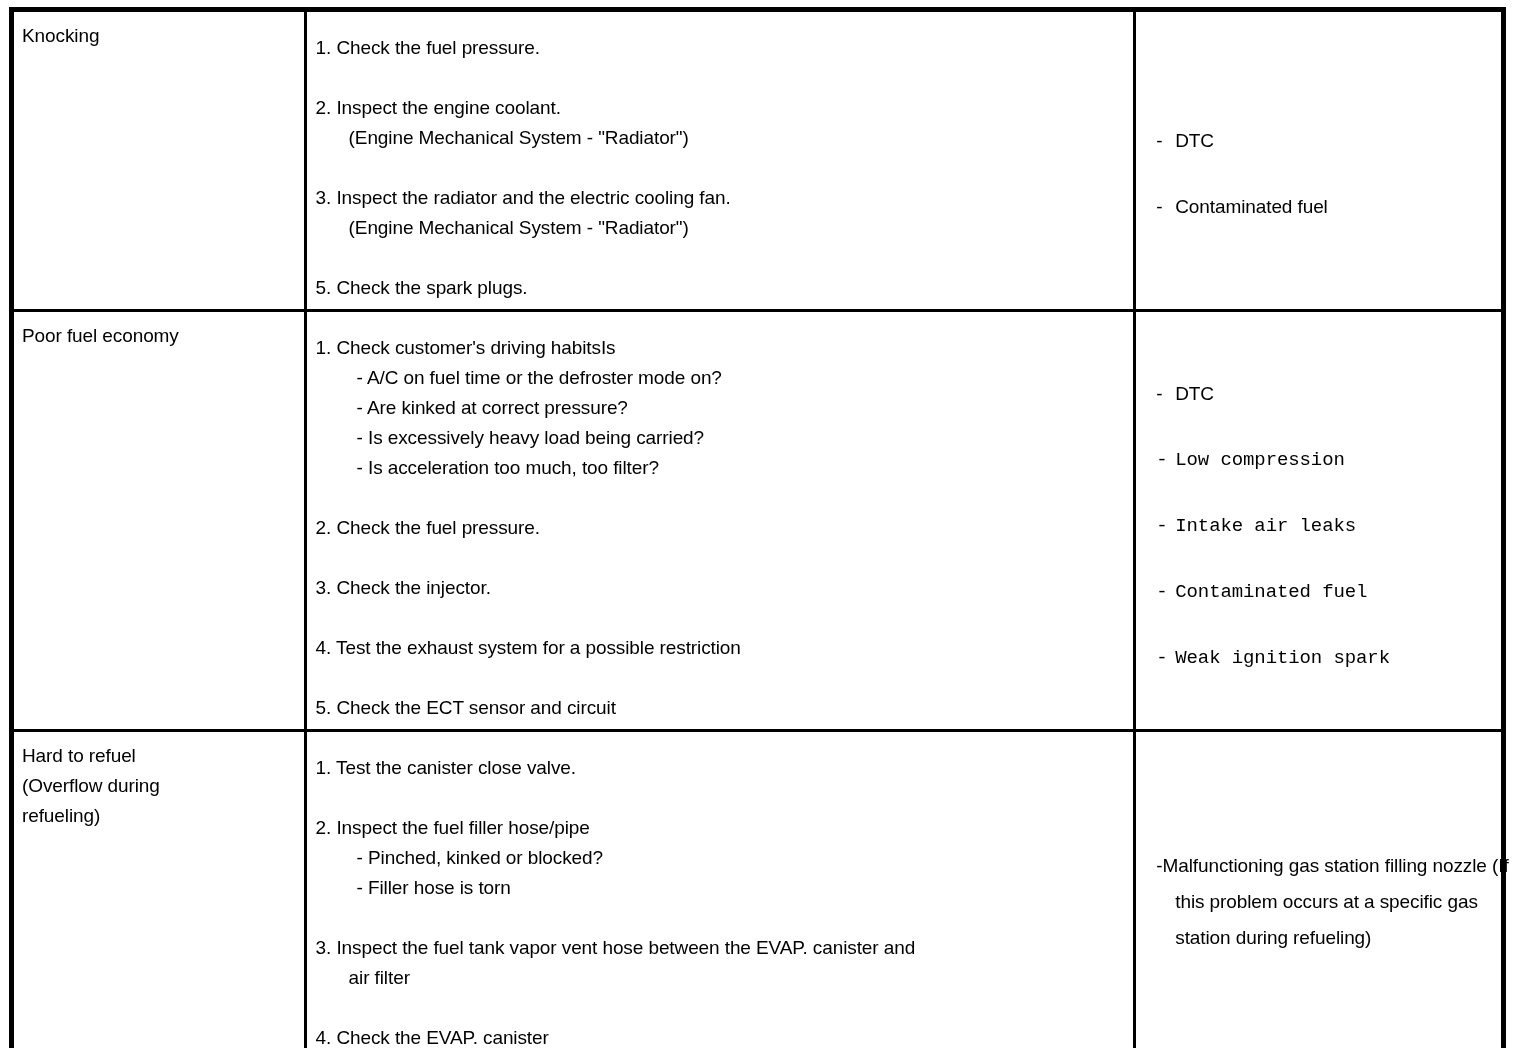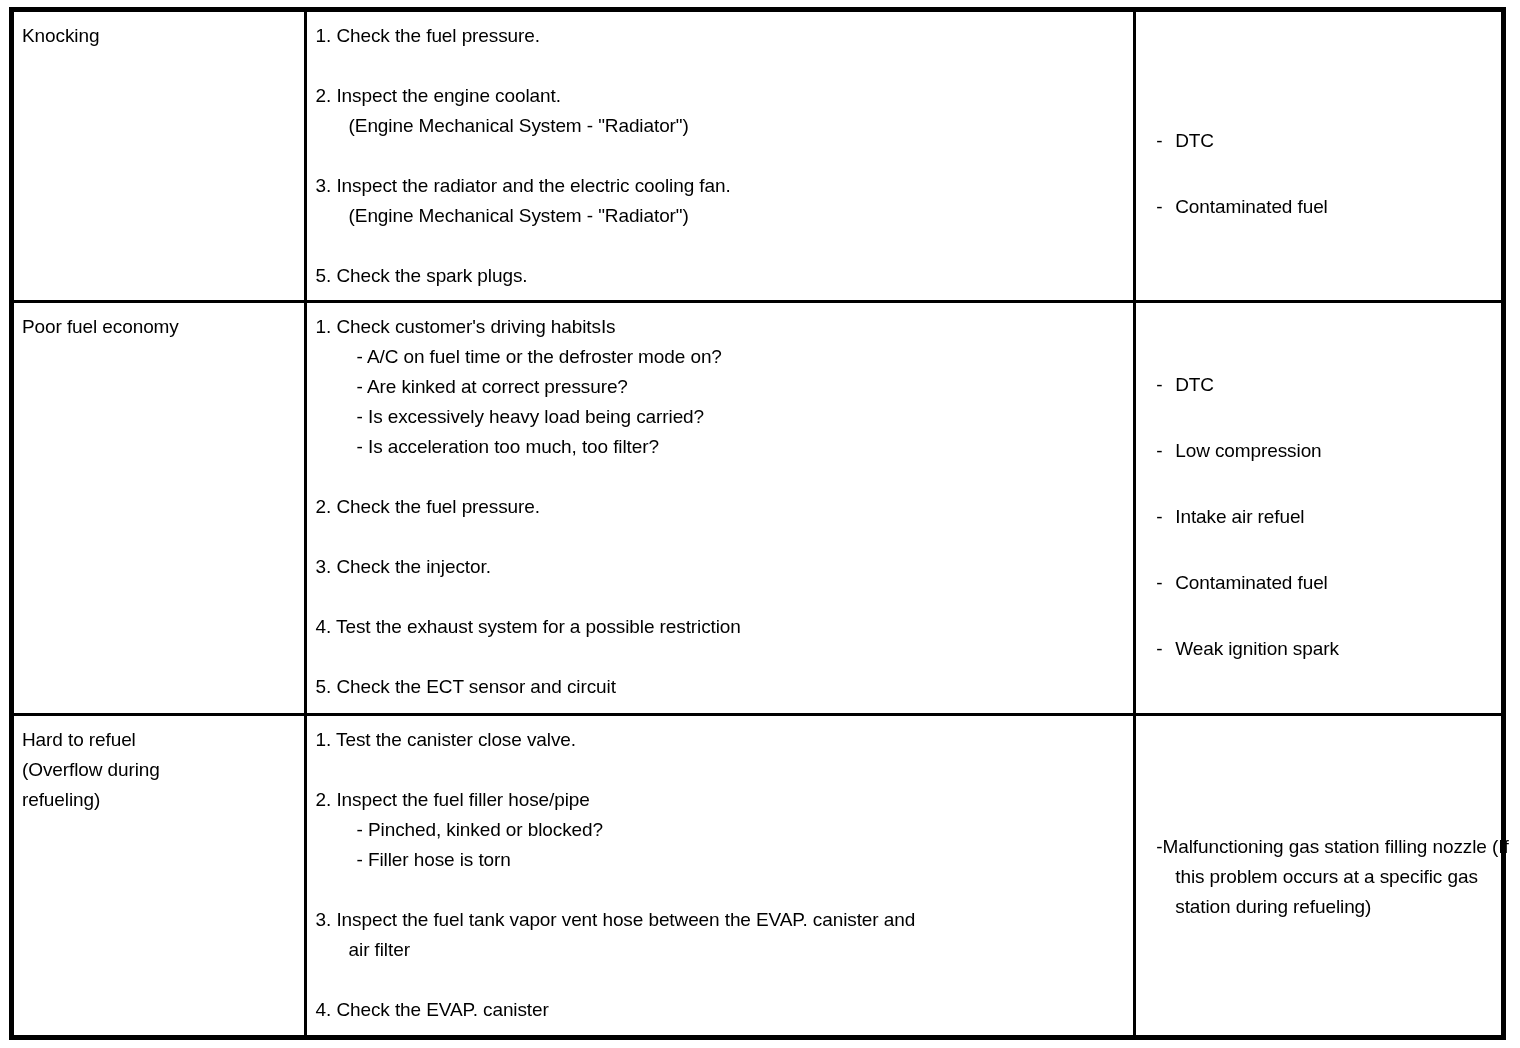--- a/index.html
+++ b/index.html
@@ -62,20 +62,21 @@
 
   
   .symptom {
     padding: 9px 6px 6px 8px;
   }
   .symptom .sline { white-space: nowrap; }
 
   
   .proc {
     padding: 9px 10px 6px 9px;
+    margin-top: 12px;
   }
   .proc-item { margin: 0 0 0 0; }
   .proc-item + .proc-item { margin-top: 30px; }
   .proc-line {
     display: block;
     white-space: nowrap;
   }
   
   .proc-cont  { padding-left: 33px; }
   .proc-sub   { padding-left: 41px; }
@@ -93,29 +94,29 @@
     display: block;
     white-space: nowrap;
   }
   .cause-item .dash { display: inline-block; width: 19px; }
 
   
   .cause-r1 { padding-top: 103px; }
   .cause-r1 .cause-item + .cause-item { margin-top: 36px; }
 
   .cause-r2 { padding-top: 56px; }
-  .cause-r2 .cause-item + .cause-item { margin-top: 36px; }
+  .cause-r2 .cause-item + .cause-item { margin-top: 36px; font-family: Liberation Mono, monospace; }
 
   .cause-r3 { padding-top: 105px; }
   .cause-wrap {
     display: block;
     padding-left: 19px;
     text-indent: -19px;
     white-space: normal;
-    line-height: 30px;
+    line-height: 36px;
     width: 340px;
   }
 </style>
 </head>
 <body>
 
 <div class="page">
 
   <table class="tbl">
     <colgroup>
@@ -201,21 +202,21 @@
             </div>
 
           </div>
         </td>
 
         <td>
           <div class="cell cause">
             <div class="cause-inner cause-r2">
               <span class="cause-item"><span class="dash">-</span><span>DTC</span></span>
               <span class="cause-item"><span class="dash">-</span><span>Low compression</span></span>
-              <span class="cause-item"><span class="dash">-</span><span>Intake air refuel</span></span>
+              <span class="cause-item"><span class="dash">-</span><span>Intake air leaks</span></span>
               <span class="cause-item"><span class="dash">-</span><span>Contaminated fuel</span></span>
               <span class="cause-item"><span class="dash">-</span><span>Weak ignition spark</span></span>
             </div>
           </div>
         </td>
       </tr>
 
       <tr>
         <td>
           <div class="cell symptom">

